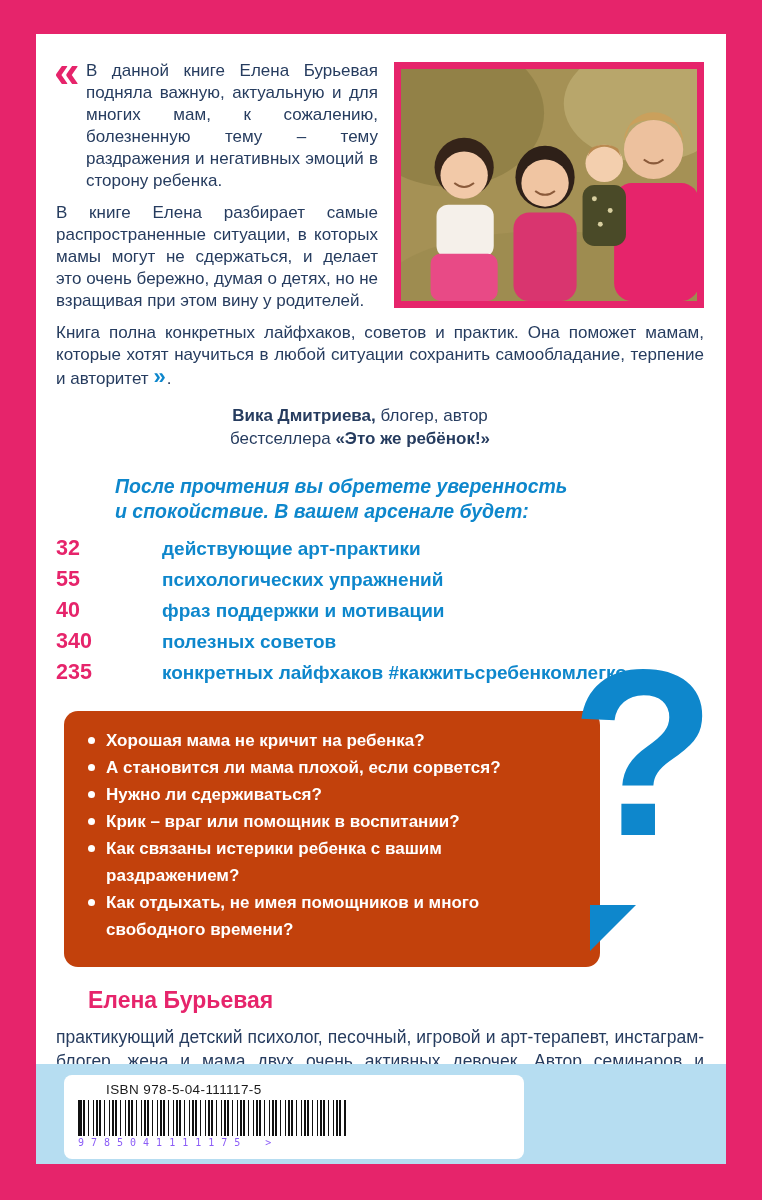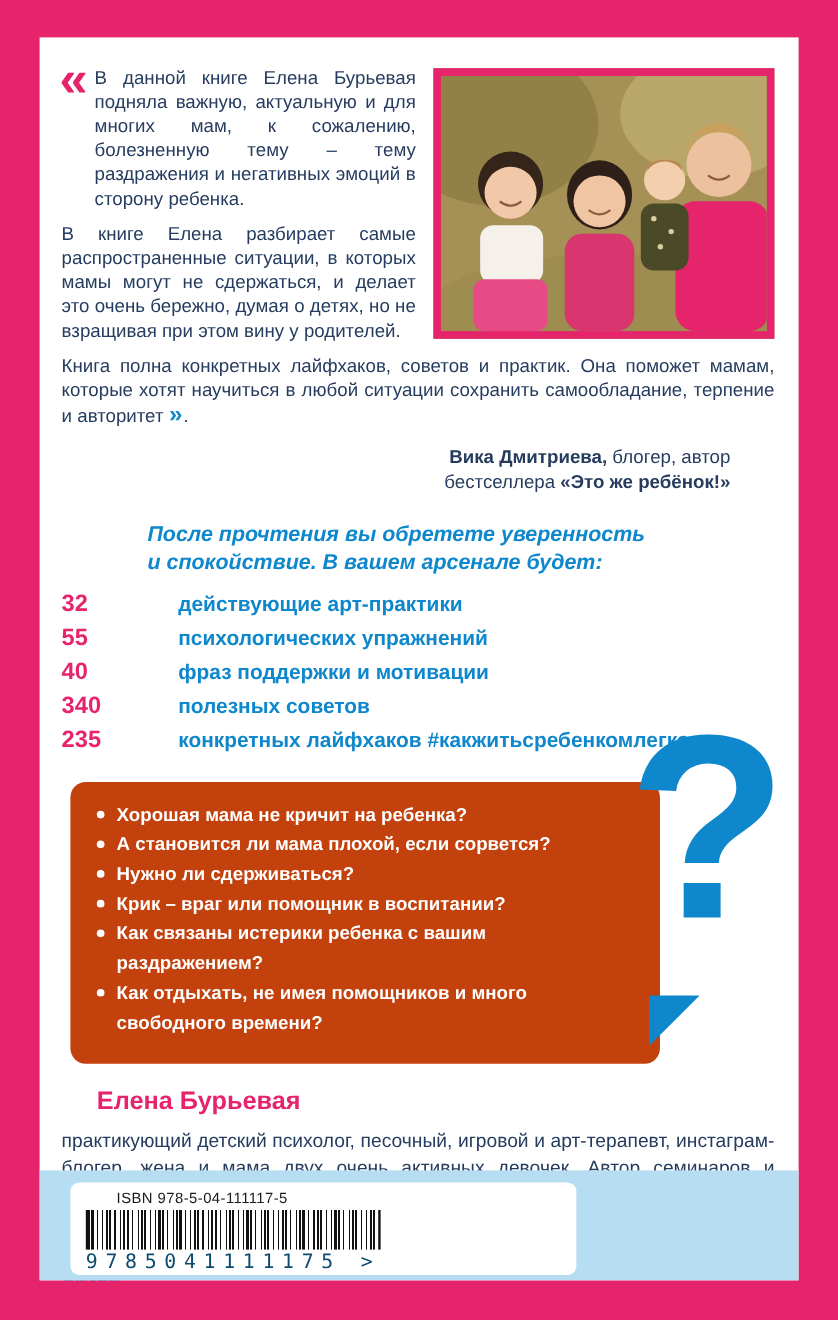--- a/index.html
+++ b/index.html
@@ -9,25 +9,25 @@
   .content { position:relative; padding:26px 22px 0 20px; }
 
   
   .quote-section { position:relative; }
   .open-quote { position:absolute; left:-2px; top:-12px; font-size:46px; font-weight:bold; color:#e6246b; line-height:1; }
   .photo-frame { float:right; width:310px; height:246px; border:7px solid #e6246b; margin:2px 0 12px 16px; background:#a59155; }
   .photo-frame svg { display:block; }
   .qp { color:#263c5f; font-size:17px; line-height:22px; text-align:justify; margin-bottom:10px; }
   .qp.first { margin-left:30px; }
   .close-quote { color:#0e87cc; font-weight:bold; font-size:22px; margin:0 1px 0 5px; }
-  .attribution { clear:both; text-align:right; padding-right:40px; margin-top:14px; color:#263c5f; font-size:17px; line-height:23px; }
+  .attribution { clear:both; text-align:center; padding-right:40px; margin-top:14px; color:#263c5f; font-size:17px; line-height:23px; }
   .attribution b { font-weight:bold; }
 
   
-  .promise { margin:24px 0 0 78px; color:#0e87cc; font-style:italic; font-weight:bold; font-size:19.5px; line-height:24.5px; }
+  .promise { margin:24px 0 0 59px; color:#0e87cc; font-style:italic; font-weight:bold; font-size:19.5px; line-height:24.5px; }
   .promise span { display:block; }
 
   
   .stats { margin-top:13px; }
   .stat-row { display:flex; align-items:baseline; margin-bottom:6px; }
   .stat-num { width:92px; text-align:left; color:#e6246b; font-weight:bold; font-size:21.5px; flex:none; }
   .stat-label { margin-left:14px; color:#0e87cc; font-weight:bold; font-size:19px;text-align:center; }
 
   
   .bubble { position:relative; margin:26px 0 0 8px; width:536px; background:#c2410c; border-radius:14px; padding:16px 22px 24px 24px; color:#ffffff; }
@@ -44,21 +44,21 @@
 
   
   .band { position:absolute; left:0; right:0; bottom:0; height:100px; background:#b6ddf1; }
   .barcode-box { position:absolute; left:28px; top:11px; width:460px; height:84px; background:#ffffff; border-radius:8px; padding:7px 0 0 14px; }
   .isbn { margin-left:28px; font-size:13.5px; color:#1a1a1a; letter-spacing:0.4px; }
   .bars { width:268px; height:36px; margin-top:3px;
           background:repeating-linear-gradient(90deg,
             #111 0 2px, #fff 2px 3px, #111 3px 5px, #fff 5px 8px,
             #111 8px 9px, #fff 9px 13px, #111 13px 14px, #fff 14px 16px);
           border-left:2px solid #111; border-right:2px solid #111; }
-  .bar-digits { margin-top:1px; font-size:18px; color:#0c4a6e; font-family:"DejaVu Sans Mono", monospace; }
+  .bar-digits { margin-top:1px; font-size:10px; color:#8b5cf6; font-family:"DejaVu Sans Mono", monospace; }
   .bar-digits .num { letter-spacing:7px; }
   .bar-digits .arrow { margin-left:18px; letter-spacing:0; }
 </style>
 </head>
 <body>
 
 <div class="cover">
   <div class="panel">
     <div class="content">
 

